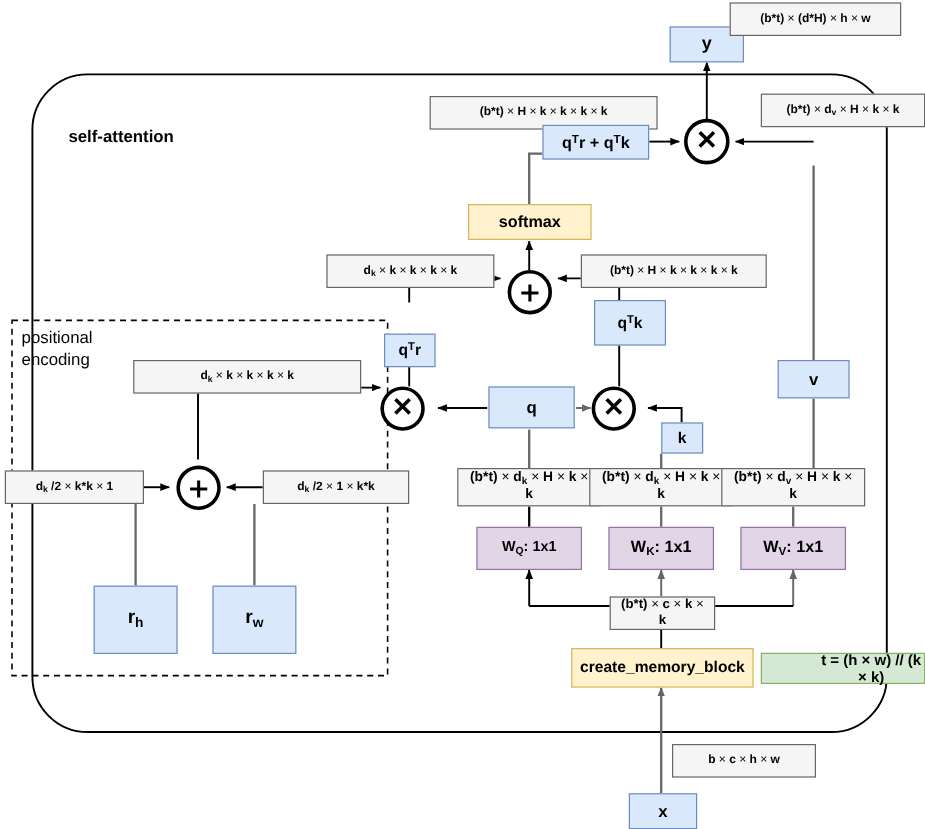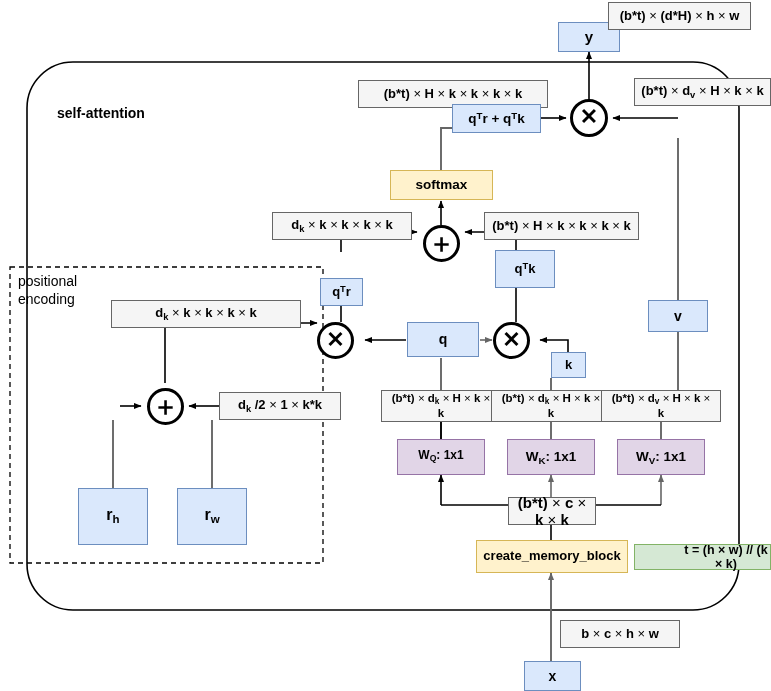--- a/index.html
+++ b/index.html
@@ -7,21 +7,21 @@
   #stage{position:relative;width:771px;height:691px;overflow:hidden;background:#fff;}
   #wires{position:absolute;left:0;top:0;width:771px;height:691px;}
 
   .node{position:absolute;box-sizing:border-box;display:flex;align-items:center;
         justify-content:center;text-align:center;font-weight:bold;color:#000;
         font-size:13px;line-height:1.15;}
   .blue{background:#dae8fc;border:1px solid #6c8ebf;}
   .purple{background:#e1d5e7;border:1px solid #9673a6;}
   .yellow{background:#fff2cc;border:1px solid #d6b656;}
   .green{background:#d5e8d4;border:1px solid #82b366;padding-left:47px;}
-  .dim{background:#f5f5f5;border:1px solid #666666;font-size:13px;color:#000;
+  .dim{background:#f5f5f5;border:1px solid #666666;font-size:10px;color:#000;
        font-weight:bold;padding:0 6px;}
   .dim .lt{font-weight:normal;}
   .plain{position:absolute;font-weight:bold;font-size:13.5px;color:#000;}
   .pe-label{position:absolute;font-size:14px;font-weight:normal;color:#000;
             line-height:1.25;text-align:left;}
   .op{position:absolute;border-radius:50%;background:#ffffff;border:3.5px solid #000;
       box-sizing:border-box;display:flex;align-items:center;justify-content:center;
       font-size:26px;font-weight:bold;color:#000;line-height:1;}
   .op span{display:block;margin-top:-2px;}
   sub{font-size:.72em;font-weight:bold;vertical-align:-.28em;}
@@ -163,20 +163,23 @@
   <div class="op" style="left:493px;top:322px;width:37px;height:37px;font-size:22px;">
       <span>✕</span>
     </div>
 
   <div class="node blue" style="left:551px;top:352px;width:35px;height:26px;font-size:13px;">k</div>
 
   <div class="op" style="left:147px;top:388px;width:37px;height:37px;">
       <span>＋</span>
     </div>
 
+  <div class="node dim" style="left:4px;top:392px;width:116px;height:28px;">
+    <span>d<sub>k</sub> /2 <span class="lt">×</span> k*k <span class="lt">×</span> 1</span>
+  </div>
 
   <div class="node dim" style="left:219px;top:392px;width:122px;height:28px;">
     <span>d<sub>k</sub> /2 <span class="lt">×</span> 1 <span class="lt">×</span> k*k</span>
   </div>
 
   <div class="node blue" style="left:78px;top:488px;width:70px;height:57px;font-size:16px;">
     <span>r<sub>h</sub></span>
   </div>
 
   <div class="node blue" style="left:177px;top:488px;width:70px;height:57px;font-size:16px;">
@@ -196,21 +199,21 @@
   <div class="node purple" style="left:397px;top:439px;width:88px;height:36px;font-size:12px;">
     <span>W<sub>Q</sub>: 1x1</span>
   </div>
   <div class="node purple" style="left:507px;top:439px;width:88px;height:36px;font-size:13.5px;">
     <span>W<sub>K</sub>: 1x1</span>
   </div>
   <div class="node purple" style="left:617px;top:439px;width:88px;height:36px;font-size:13.5px;">
     <span>W<sub>V</sub>: 1x1</span>
   </div>
 
-  <div class="node dim" style="left:508px;top:497px;width:88px;height:28px;font-size:15px;">
+  <div class="node dim" style="left:508px;top:497px;width:88px;height:28px;font-size:11px;">
     <span>(b*t) <span class="lt">×</span> c <span class="lt">×</span> k <span class="lt">×</span> k</span>
   </div>
 
   <div class="node yellow" style="left:476px;top:540px;width:152px;height:33px;font-size:13px;">create_memory_block</div>
 
   <div class="node green" style="left:634px;top:544px;width:137px;height:26px;font-size:12.5px;">t = (h × w) // (k × k)</div>
 
   <div class="node dim" style="left:560px;top:620px;width:120px;height:28px;">
     <span>b <span class="lt">×</span> c <span class="lt">×</span> h <span class="lt">×</span> w</span>
   </div>

